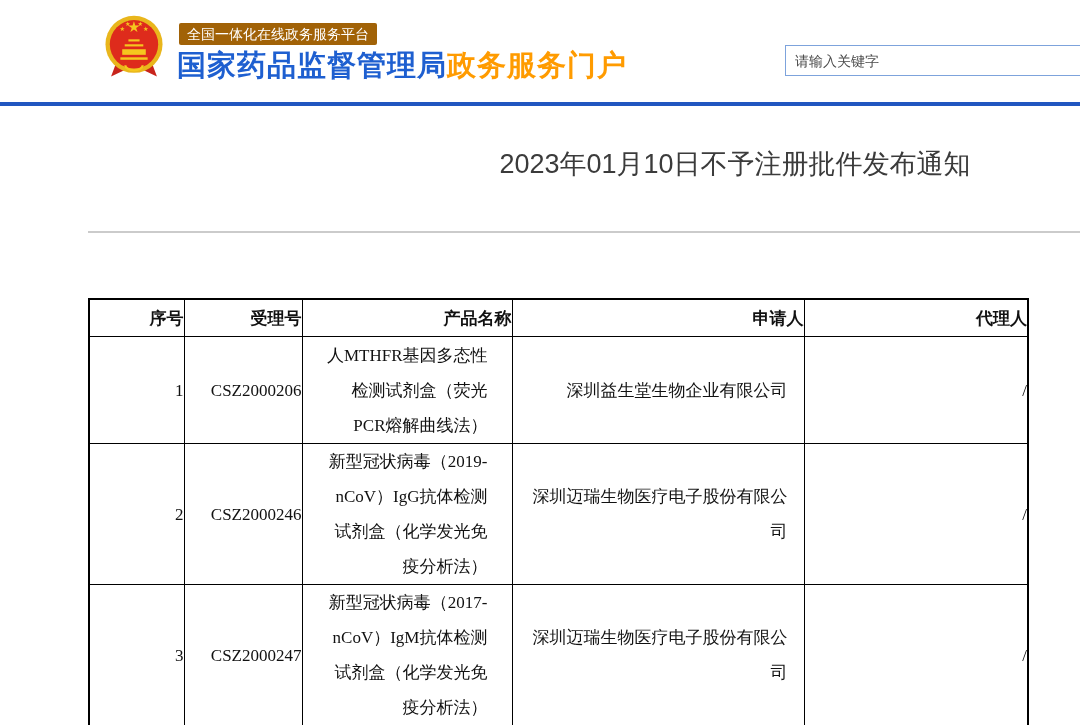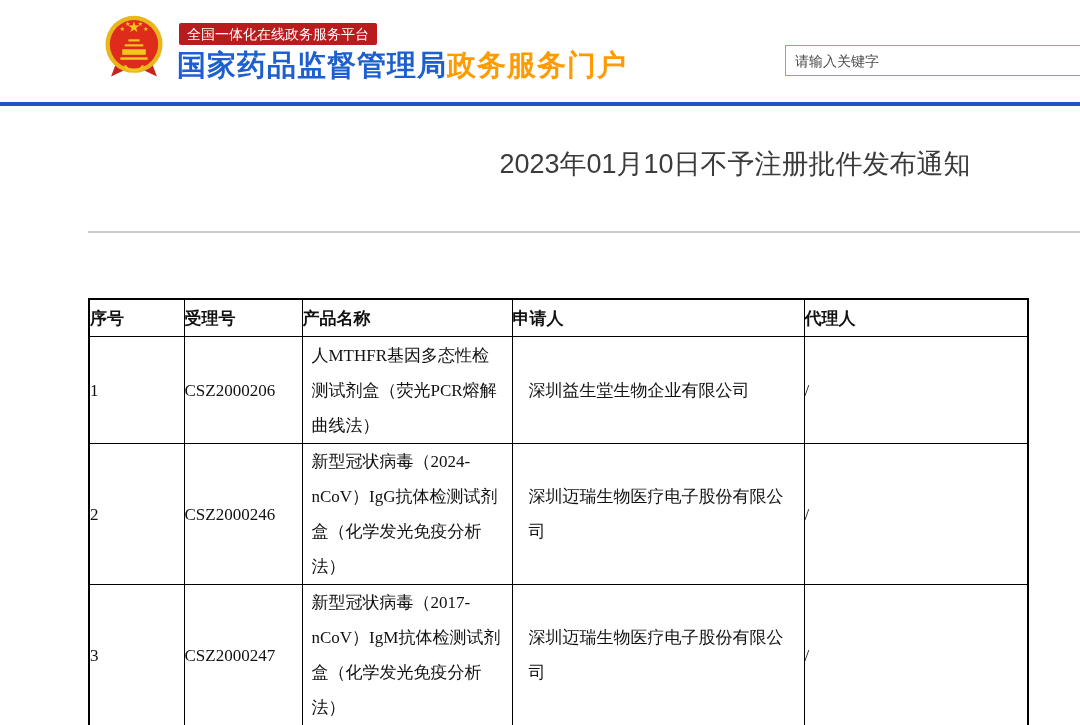--- a/index.html
+++ b/index.html
@@ -7,21 +7,21 @@
     position:relative; width:1080px; height:725px;
     background:#ffffff; overflow:hidden;
     font-family:"Liberation Sans","DejaVu Sans",sans-serif;
   }
 
   
   .header { position:absolute; left:0; top:0; width:1080px; height:102px; background:#fff; }
   .emblem { position:absolute; left:103px; top:12px; width:62px; height:72px; }
   .platform-badge {
     position:absolute; left:179px; top:23px;
-    background:#b91c1c; color:#ffffff;
+    background:#a16207; color:#ffffff;
     font-size:14px; line-height:22px; padding:0 8px;
     border-radius:2px; white-space:nowrap;
   }
   .site-title {
     position:absolute; left:177px; top:46px;
     font-size:29px; font-weight:bold; letter-spacing:1px;
     white-space:nowrap; cursor:pointer;
   }
   .site-title .blue   { color:#1e5fd0; }
   .site-title .orange { color:#ff9b00; }
@@ -44,26 +44,26 @@
 
   
   .notice-table {
     position:absolute; left:88px; top:298px;
     width:939px; table-layout:fixed; border-collapse:collapse;
     border:2px solid #000;
     font-family:"Liberation Serif","DejaVu Serif",serif;
     font-size:17px; color:#111;
   }
   .notice-table th, .notice-table td {
-    border:1px solid #000; text-align:left; vertical-align:middle;
+    border:1px solid #000; text-align:right; vertical-align:middle;
     padding:0; overflow:hidden;
   }
   .notice-table th { font-weight:bold; height:36px; }
   .notice-table tbody td { line-height:35px; }
-  .cell-product   { padding:0 9px !important; }
+  .cell-product   { padding:0 24px !important; }
   .cell-applicant { padding:0 16px !important; }
   tr.row-1 { height:107px; }
   tr.row-2 { height:139px; }
   tr.row-3 { height:138px; }
 </style>
 </head>
 <body>
 
 <div class="page">
 
@@ -122,21 +122,21 @@
       <tr class="row-1">
         <td>1</td>
         <td>CSZ2000206</td>
         <td class="cell-product">人MTHFR基因多态性检测试剂盒（荧光PCR熔解曲线法）</td>
         <td class="cell-applicant">深圳益生堂生物企业有限公司</td>
         <td>/</td>
       </tr>
       <tr class="row-2">
         <td>2</td>
         <td>CSZ2000246</td>
-        <td class="cell-product">新型冠状病毒（2024-nCoV）IgG抗体检测试剂盒（化学发光免疫分析法）</td>
+        <td class="cell-product">新型冠状病毒（2019-nCoV）IgG抗体检测试剂盒（化学发光免疫分析法）</td>
         <td class="cell-applicant">深圳迈瑞生物医疗电子股份有限公司</td>
         <td>/</td>
       </tr>
       <tr class="row-3">
         <td>3</td>
         <td>CSZ2000247</td>
         <td class="cell-product">新型冠状病毒（2017-nCoV）IgM抗体检测试剂盒（化学发光免疫分析法）</td>
         <td class="cell-applicant">深圳迈瑞生物医疗电子股份有限公司</td>
         <td>/</td>
       </tr>

